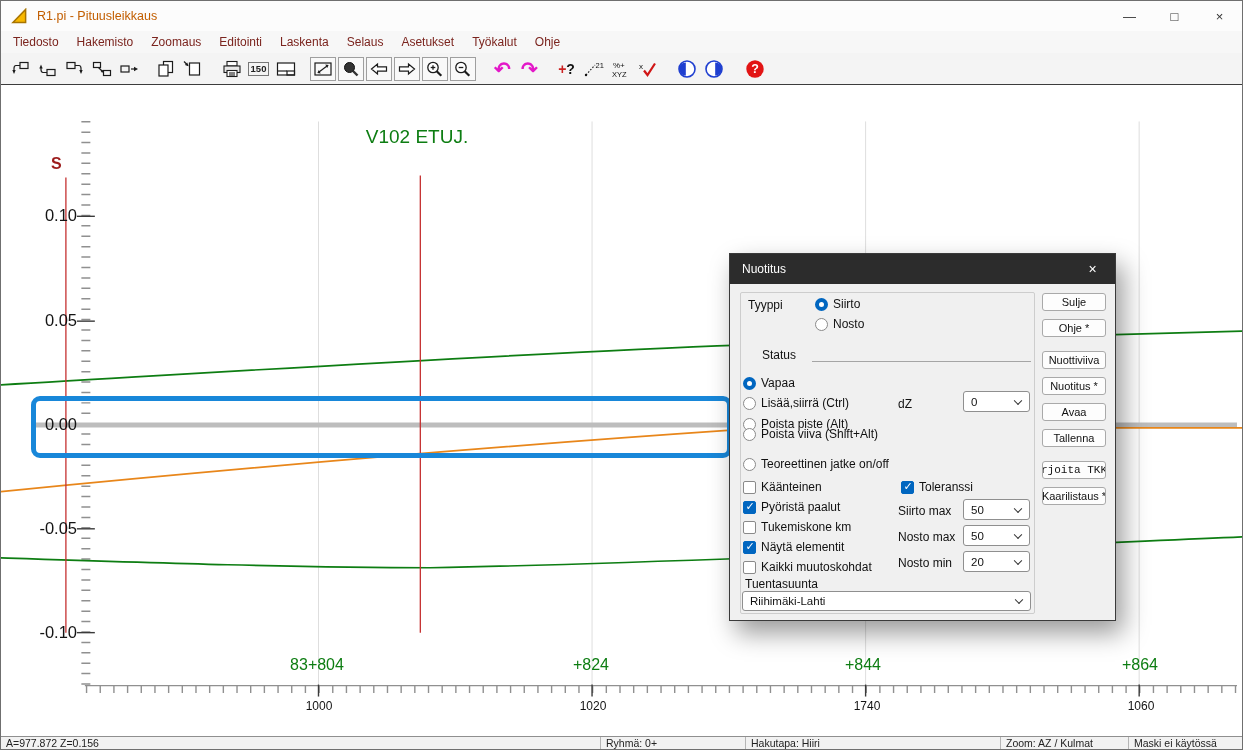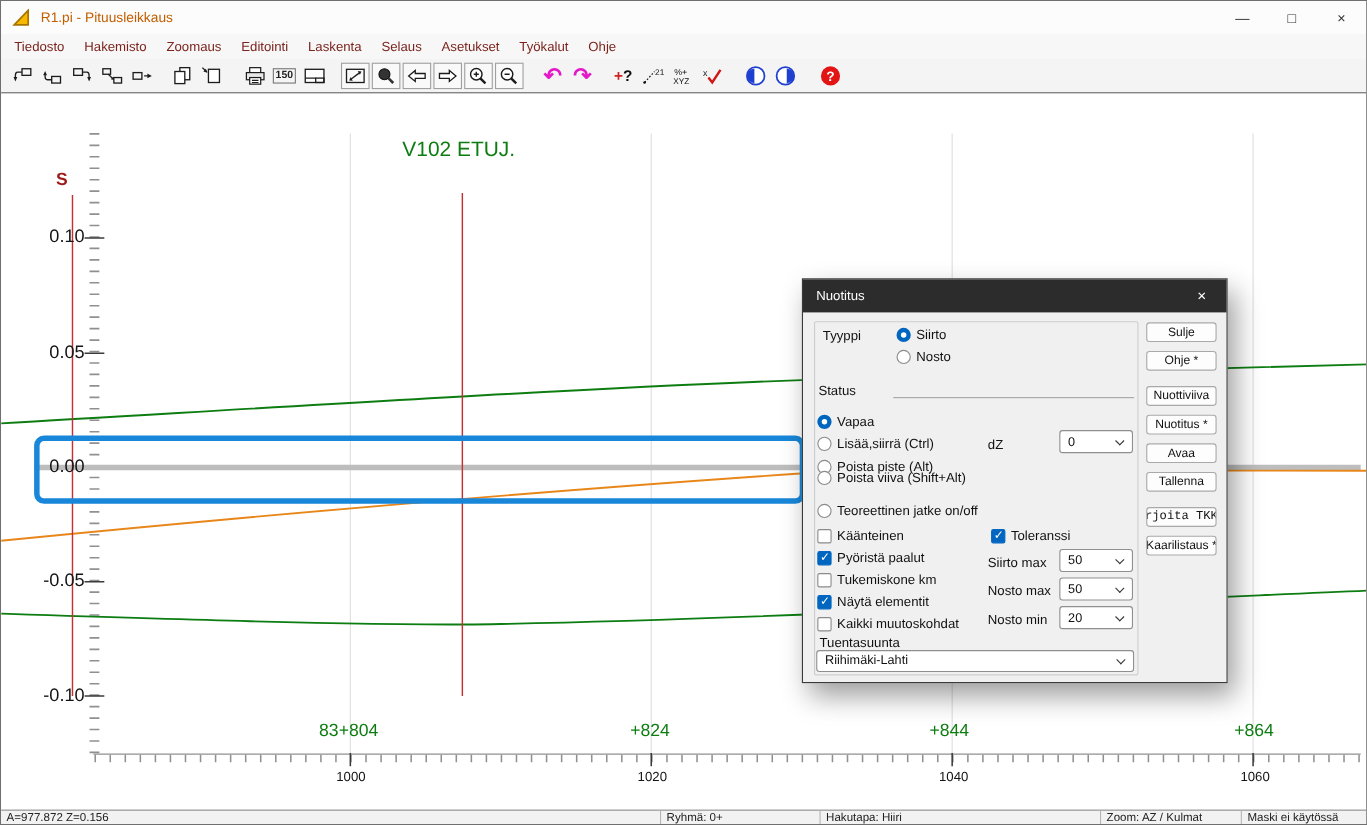--- a/index.html
+++ b/index.html
@@ -313,21 +313,21 @@
     <div class="clabel ylab" style="left:6px;top:434px;">-0.05</div>
     <div class="clabel ylab" style="left:6px;top:538px;">-0.10</div>
 
     <div class="clabel stlab" style="left:266px;top:571px;">83+804</div>
     <div class="clabel stlab" style="left:540px;top:571px;">+824</div>
     <div class="clabel stlab" style="left:812px;top:571px;">+844</div>
     <div class="clabel stlab" style="left:1089px;top:571px;">+864</div>
 
     <div class="clabel xlab" style="left:268px;top:614px;">1000</div>
     <div class="clabel xlab" style="left:542px;top:614px;">1020</div>
-    <div class="clabel xlab" style="left:816px;top:614px;">1040</div>
+    <div class="clabel xlab" style="left:816px;top:614px;">1740</div>
     <div class="clabel xlab" style="left:1090px;top:614px;">1060</div>
   </div>
 
   <div class="dialog">
     <div class="dlg-titlebar">
       <span class="dlg-title">Nuotitus</span>
       <button class="dlg-close">×</button>
     </div>
 
     <div class="panel"></div>
@@ -335,21 +335,21 @@
     <div class="dlbl" style="left:18px;top:44px;">Tyyppi</div>
     <div class="radio sel" style="left:85px;top:43px;">
         <span class="rdot"></span>
         <span>Siirto</span>
       </div>
     <div class="radio" style="left:85px;top:63px;">
         <span class="rdot"></span>
         <span>Nosto</span>
       </div>
 
-    <div class="dlbl" style="left:14px;top:94px;">Status</div>
+    <div class="dlbl" style="left:32px;top:94px;">Status</div>
     <input class="status-input" value="" style="">
 
     <div class="radio sel" style="left:13px;top:122px;">
         <span class="rdot"></span>
         <span>Vapaa</span>
       </div>
     <div class="radio" style="left:13px;top:142px;">
         <span class="rdot"></span>
         <span>Lisää,siirrä  (Ctrl)</span>
       </div>

